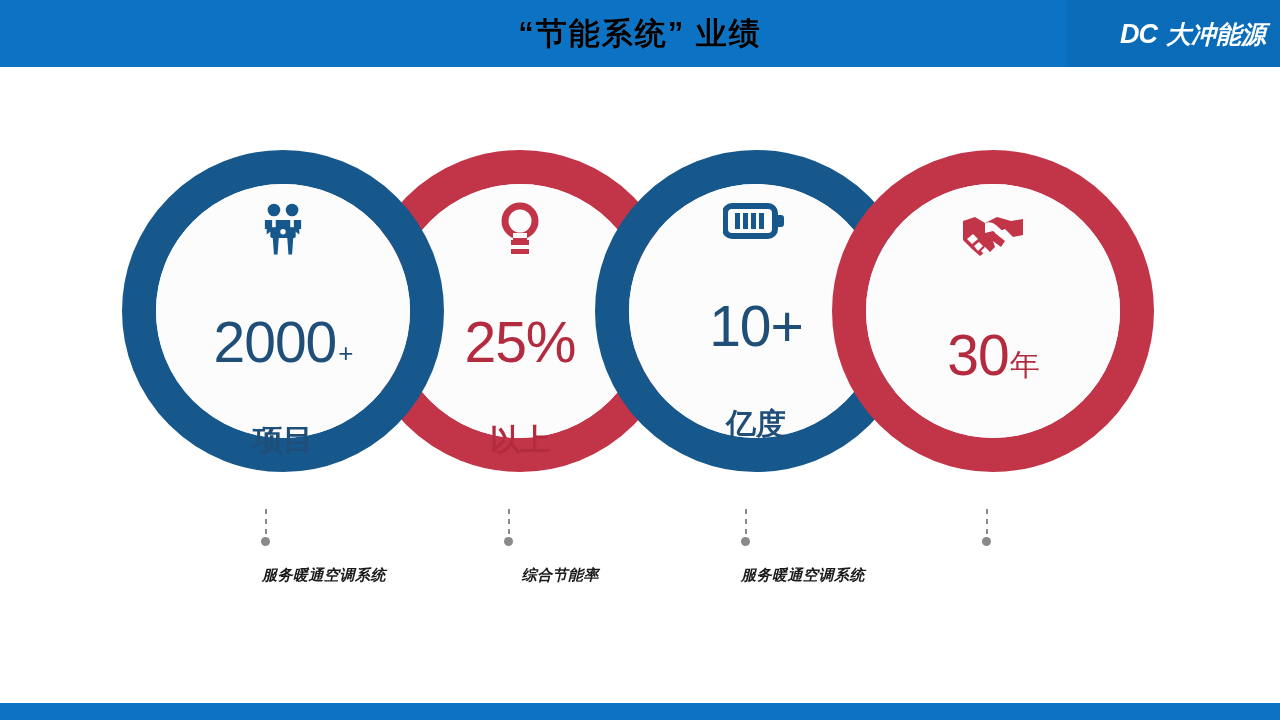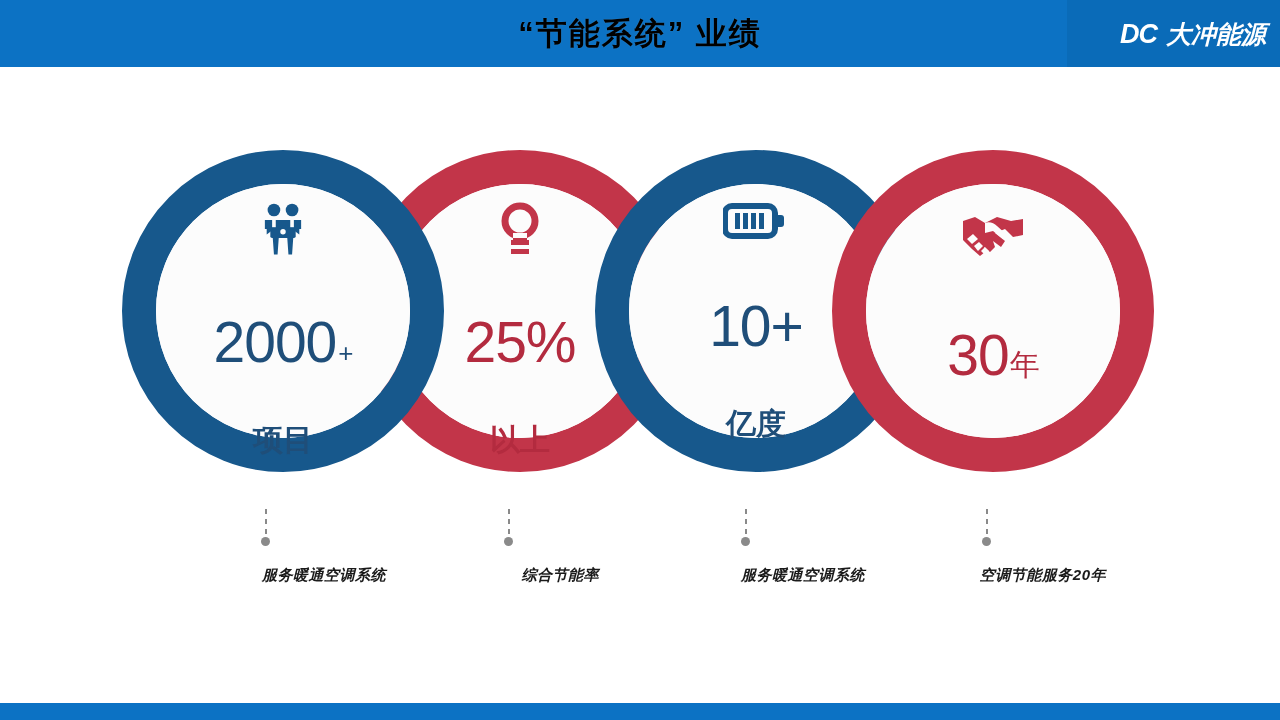--- a/index.html
+++ b/index.html
@@ -227,16 +227,15 @@
 
   <div class="connector" style="left:745px;top:509px;"></div>
   <div class="conn-dot" style="left:741px;top:537px;"></div>
 
   <div class="connector" style="left:986px;top:509px;"></div>
   <div class="conn-dot" style="left:982px;top:537px;"></div>
 
   <div class="caption" style="left:146px;top:566px;width:240px;">服务暖通空调系统</div>
   <div class="caption" style="left:419px;top:566px;width:180px;">综合节能率</div>
   <div class="caption" style="left:625px;top:566px;width:240px;">服务暖通空调系统</div>
-  <div class="caption" style="left:866px;top:566px;width:240px;">空调节能服务20年</div>
 
   <div class="footer"></div>
 </div>
 
 </body></html>

